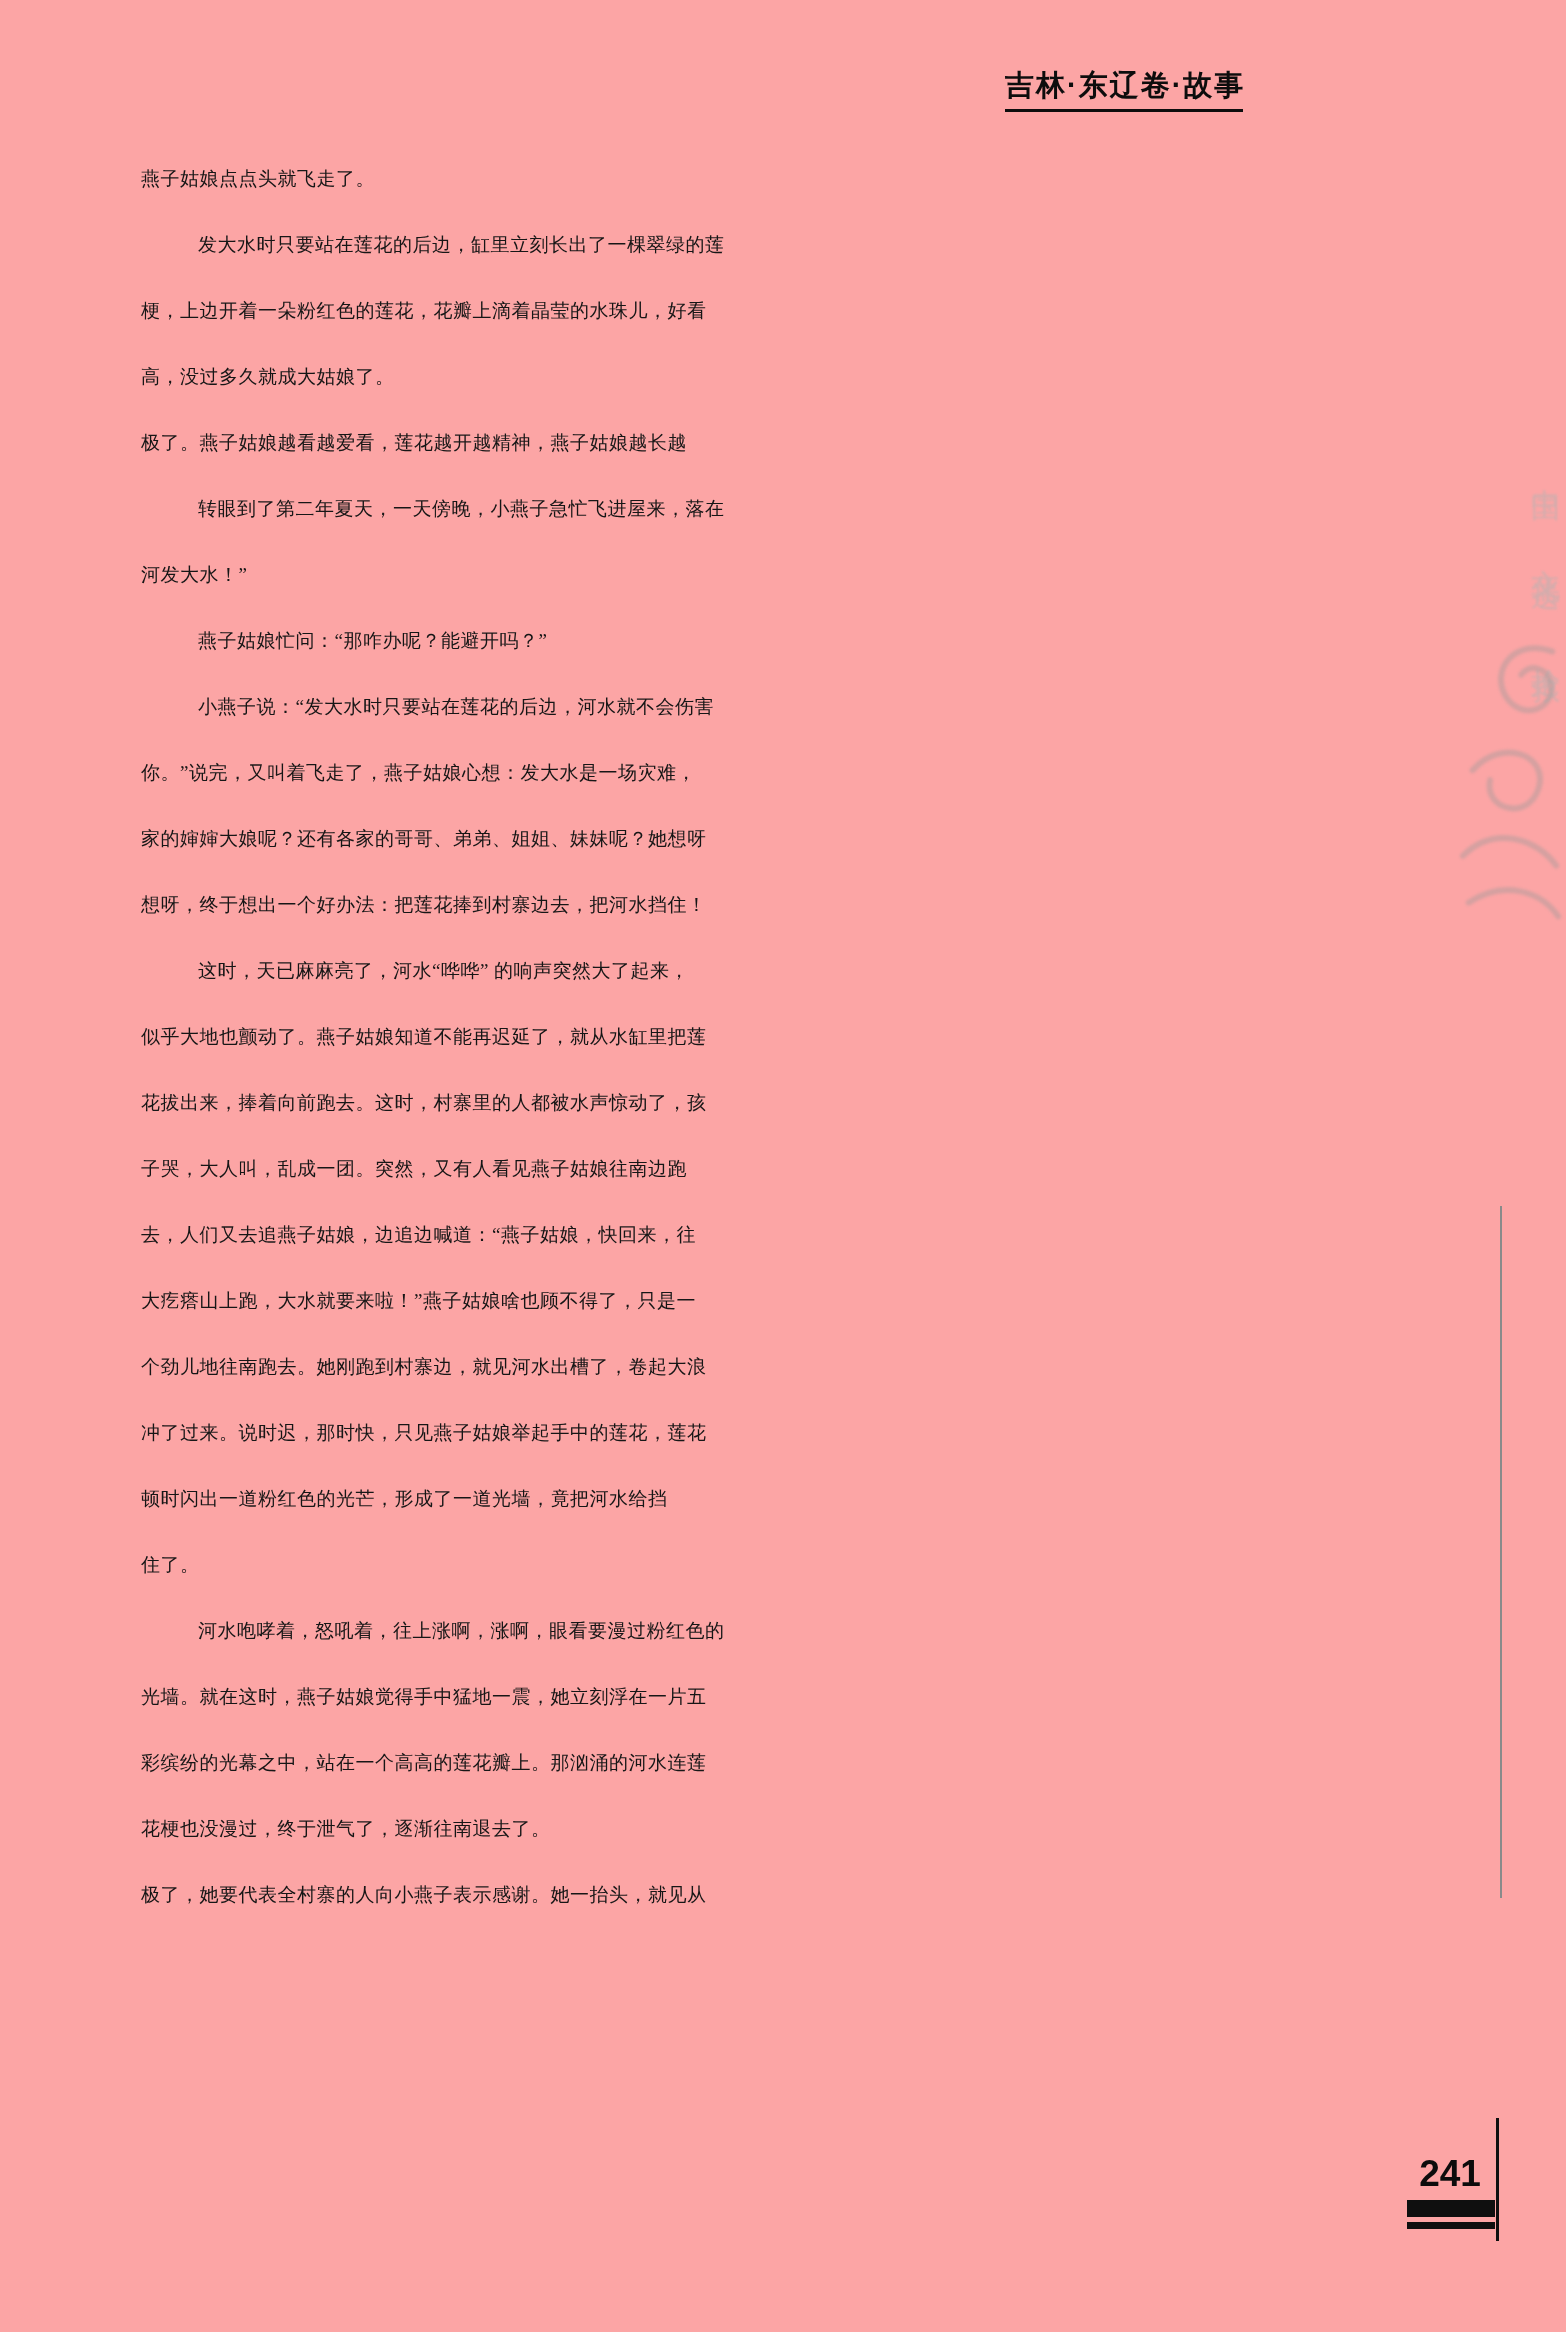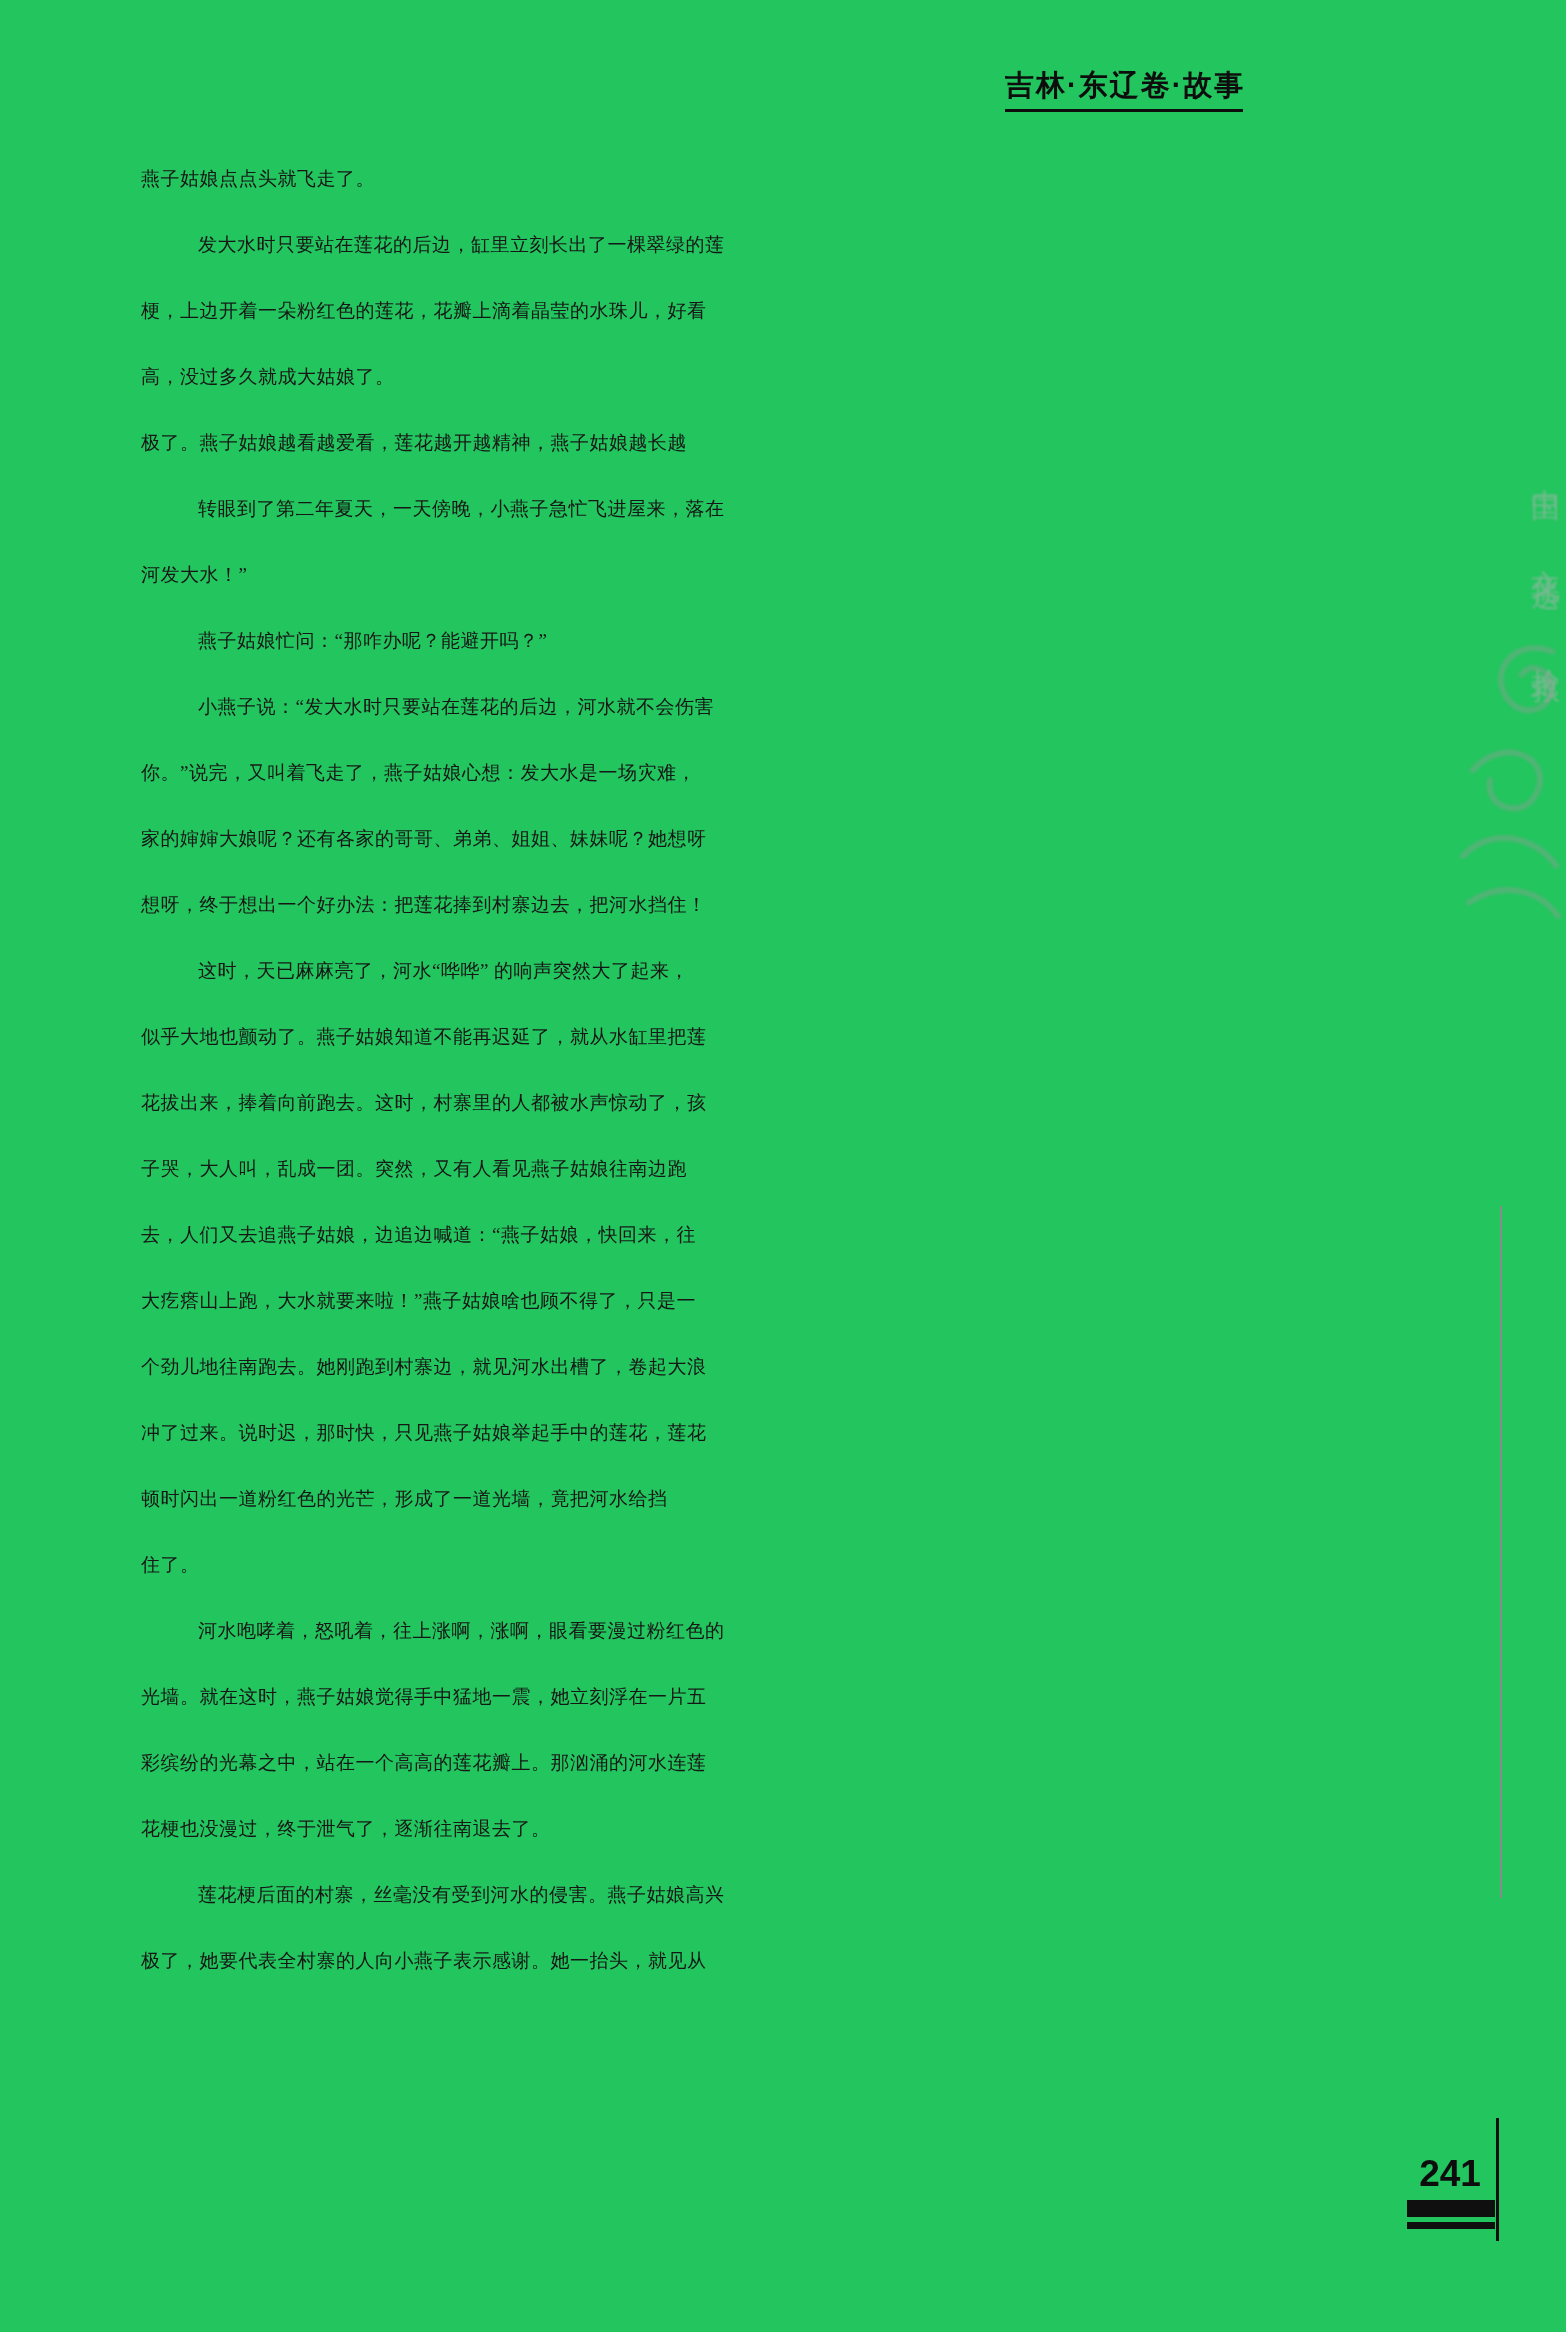--- a/index.html
+++ b/index.html
@@ -1,18 +1,18 @@
 <!DOCTYPE html>
 <html><head>
 <meta charset="utf-8">
 <style>
   html,body { margin:0; padding:0; background:#ffffff; }
   .page {
     position:relative; width:1566px; height:2333px;
-    background:#22c55e; overflow:hidden;
+    background:#fca5a5; overflow:hidden;
     font-family:"Liberation Serif","DejaVu Serif",serif;
     color:#141414;
   }
   
   .running-head {
     position:absolute; left:1005px; top:66px; width:238px;
     text-align:center;
     font-family:"Liberation Sans","DejaVu Sans",sans-serif;
     font-weight:bold; font-size:29px; letter-spacing:2px;
     color:#0d0d0d; white-space:nowrap;
@@ -98,21 +98,20 @@
       <div class="line">去，人们又去追燕子姑娘，边追边喊道：“燕子姑娘，快回来，往</div>
       <div class="line">大疙瘩山上跑，大水就要来啦！”燕子姑娘啥也顾不得了，只是一</div>
       <div class="line">个劲儿地往南跑去。她刚跑到村寨边，就见河水出槽了，卷起大浪</div>
       <div class="line">冲了过来。说时迟，那时快，只见燕子姑娘举起手中的莲花，莲花</div>
       <div class="line">顿时闪出一道粉红色的光芒，形成了一道光墙，竟把河水给挡</div>
       <div class="line">住了。</div>
       <div class="line indent">河水咆哮着，怒吼着，往上涨啊，涨啊，眼看要漫过粉红色的</div>
       <div class="line">光墙。就在这时，燕子姑娘觉得手中猛地一震，她立刻浮在一片五</div>
       <div class="line">彩缤纷的光幕之中，站在一个高高的莲花瓣上。那汹涌的河水连莲</div>
       <div class="line">花梗也没漫过，终于泄气了，逐渐往南退去了。</div>
-      <div class="line indent">莲花梗后面的村寨，丝毫没有受到河水的侵害。燕子姑娘高兴</div>
       <div class="line">极了，她要代表全村寨的人向小燕子表示感谢。她一抬头，就见从</div>
     </div>
 
   <div class="edge-label l1">中国</div>
   <div class="edge-label l2">文化遗</div>
   <div class="edge-label l3">抢救</div>
   <svg class="edge-swirl" width="111" height="312" viewBox="0 0 114 320">
     <g fill="none" stroke="#9a9a9a" stroke-width="6" stroke-linecap="round">
       <path d="M100,28 C62,14 36,46 52,74 C68,100 104,88 98,60 C94,44 76,40 68,52"></path>
       <path d="M18,150 C48,116 96,134 86,168 C76,202 30,192 36,160"></path>

